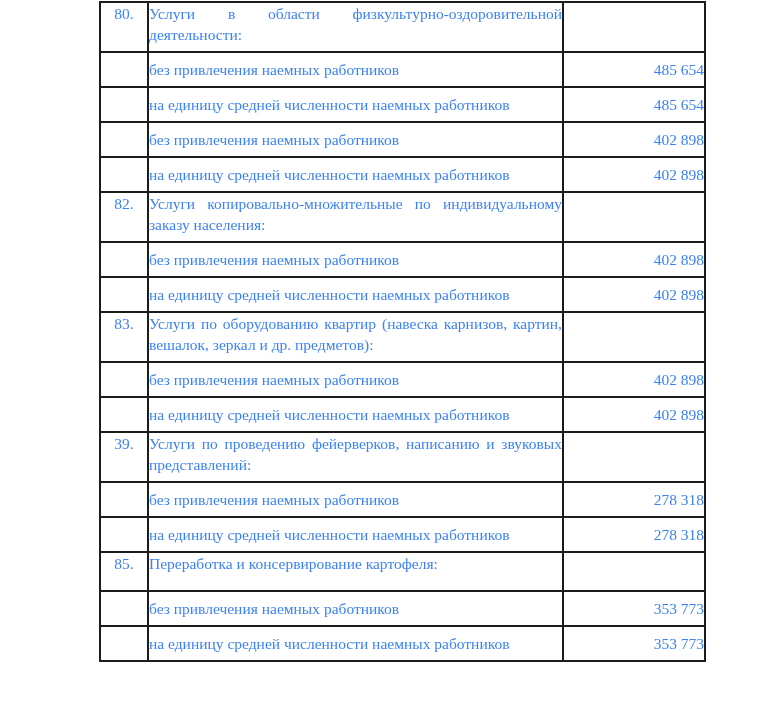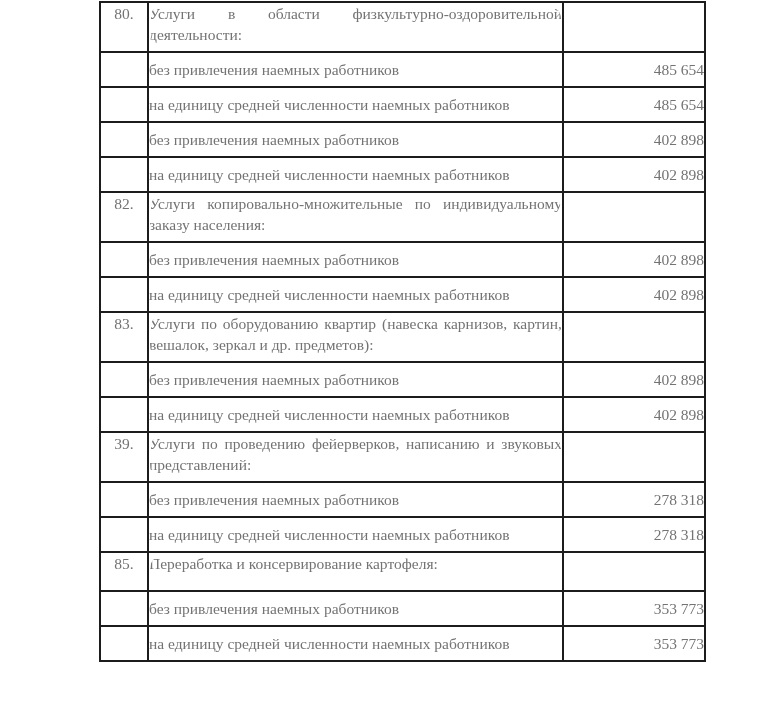--- a/index.html
+++ b/index.html
@@ -13,36 +13,35 @@
   .doc-table {
     border-collapse: collapse;
     table-layout: fixed;
     margin: 1px 0 0 99px;
   }
   .doc-table td {
     border: 2px solid #1c1c1c;
     font-family: "Liberation Serif", "DejaVu Serif", serif;
     font-size: 15.5px;
     line-height: 21px;
-    color: #737373;
+    color: #3b82f6;
     padding: 0;
     overflow: hidden;
   }
   .num {
     text-align: center;
     vertical-align: top;
     padding-top: 3px;
   }
   .desc {
     padding: 3px 6px 4px 5px;
   }
   .title-row .desc {
     text-align: justify;
     vertical-align: top;
-    border-radius: 17px;
   }
   .data-row .desc {
     vertical-align: middle;
     text-align: left;
   }
   .val {
     text-align: right;
     vertical-align: middle;
   }
   tr.h-title2 { height: 50px; }

